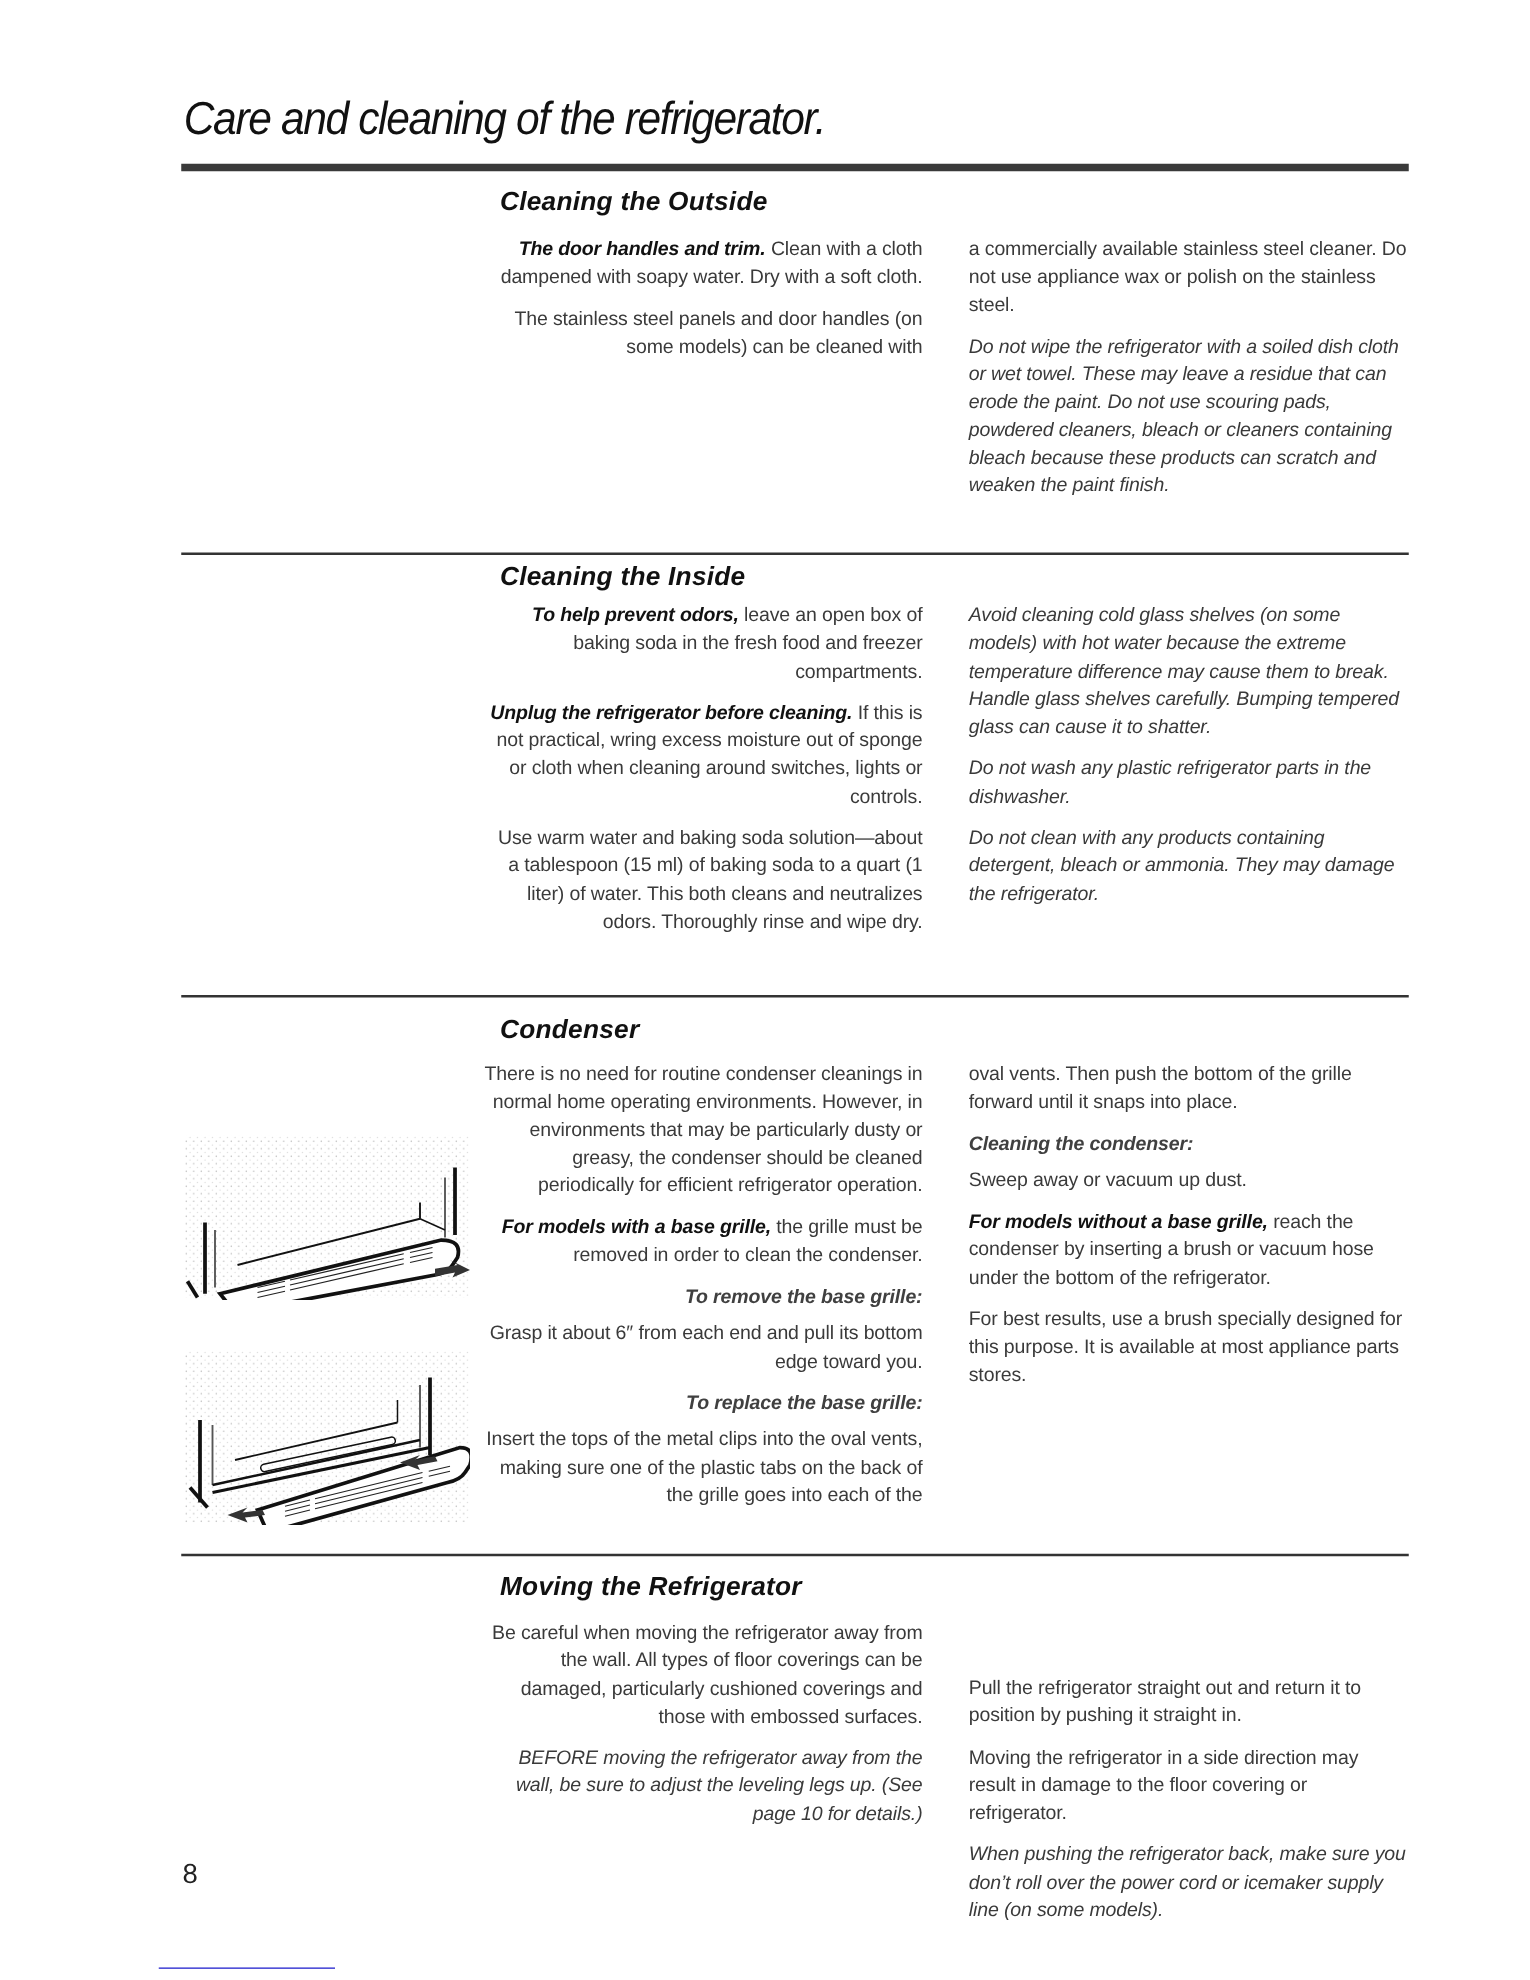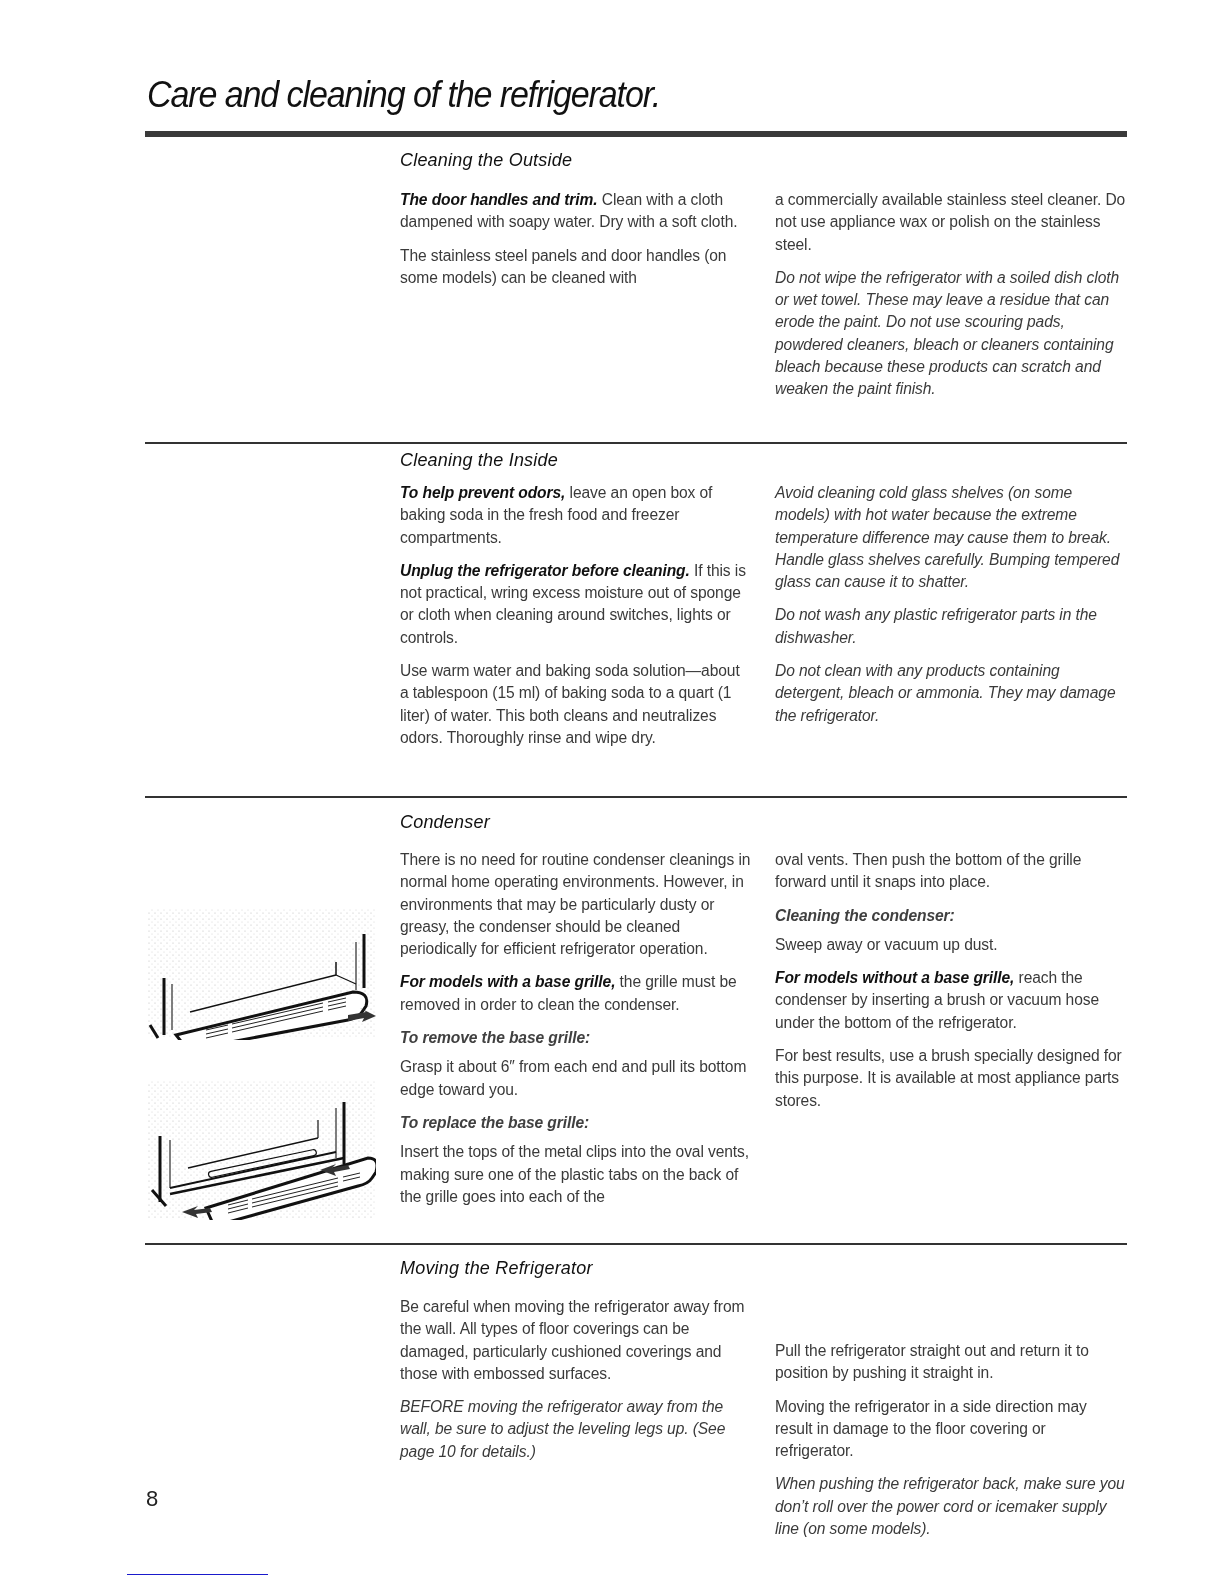--- a/index.html
+++ b/index.html
@@ -3,24 +3,24 @@
 <meta charset="utf-8">
 <style>
   html, body { margin: 0; padding: 0; background: #ffffff; }
   body { width: 1224px; height: 1584px; position: relative; overflow: hidden;
          font-family: "Liberation Sans", sans-serif; color: #222; }
   .page-title { position: absolute; left: 147px; top: 74px; margin: 0;
                 font-family: "Liberation Sans", sans-serif; font-style: italic; font-weight: normal;
                 font-size: 37px; letter-spacing: -1.2px; color: #111; transform: scaleX(0.92); transform-origin: left; }
   .title-rule { position: absolute; left: 145px; top: 131px; width: 982px; height: 6px; background: #3a3a3a; }
   .rule { position: absolute; left: 145px; width: 982px; height: 2px; background: #333; }
-  .section-heading { position: absolute; left: 400px; margin: 0; font-weight: normal; font-style: italic;
-                     font-size: 18px; color: #111; letter-spacing: 0.2px; }
+  .section-heading { position: absolute; left: 400px; margin: 0; font-weight: bold; font-style: italic;
+                     font-size: 21px; color: #111; letter-spacing: 0.2px; }
   .col { position: absolute; width: 352px; font-size: 15.6px; line-height: 22.3px; color: #3a3a3a; letter-spacing: -0.1px; }
-  .col-left { left: 400px; }
+  .col-left { left: 386px; text-align: right; }
   .col-right { left: 775px; }
   .col p { margin: 0 0 11px 0; }
   .lead { font-weight: bold; font-style: italic; color: #111; }
   .ital { font-style: italic; }
   .sub { font-weight: bold; font-style: italic; color: #404040; margin-bottom: 7px !important; }
   .page-number { position: absolute; left: 146px; top: 1486px; font-size: 22px; color: #222; }
   .footer-link { position: absolute; left: 127px; top: 1574px; width: 141px; height: 1px; background: #1a1acc; }
   .figure { position: absolute; left: 148px; width: 228px; }
   .figure svg { display: block; }
 </style>

